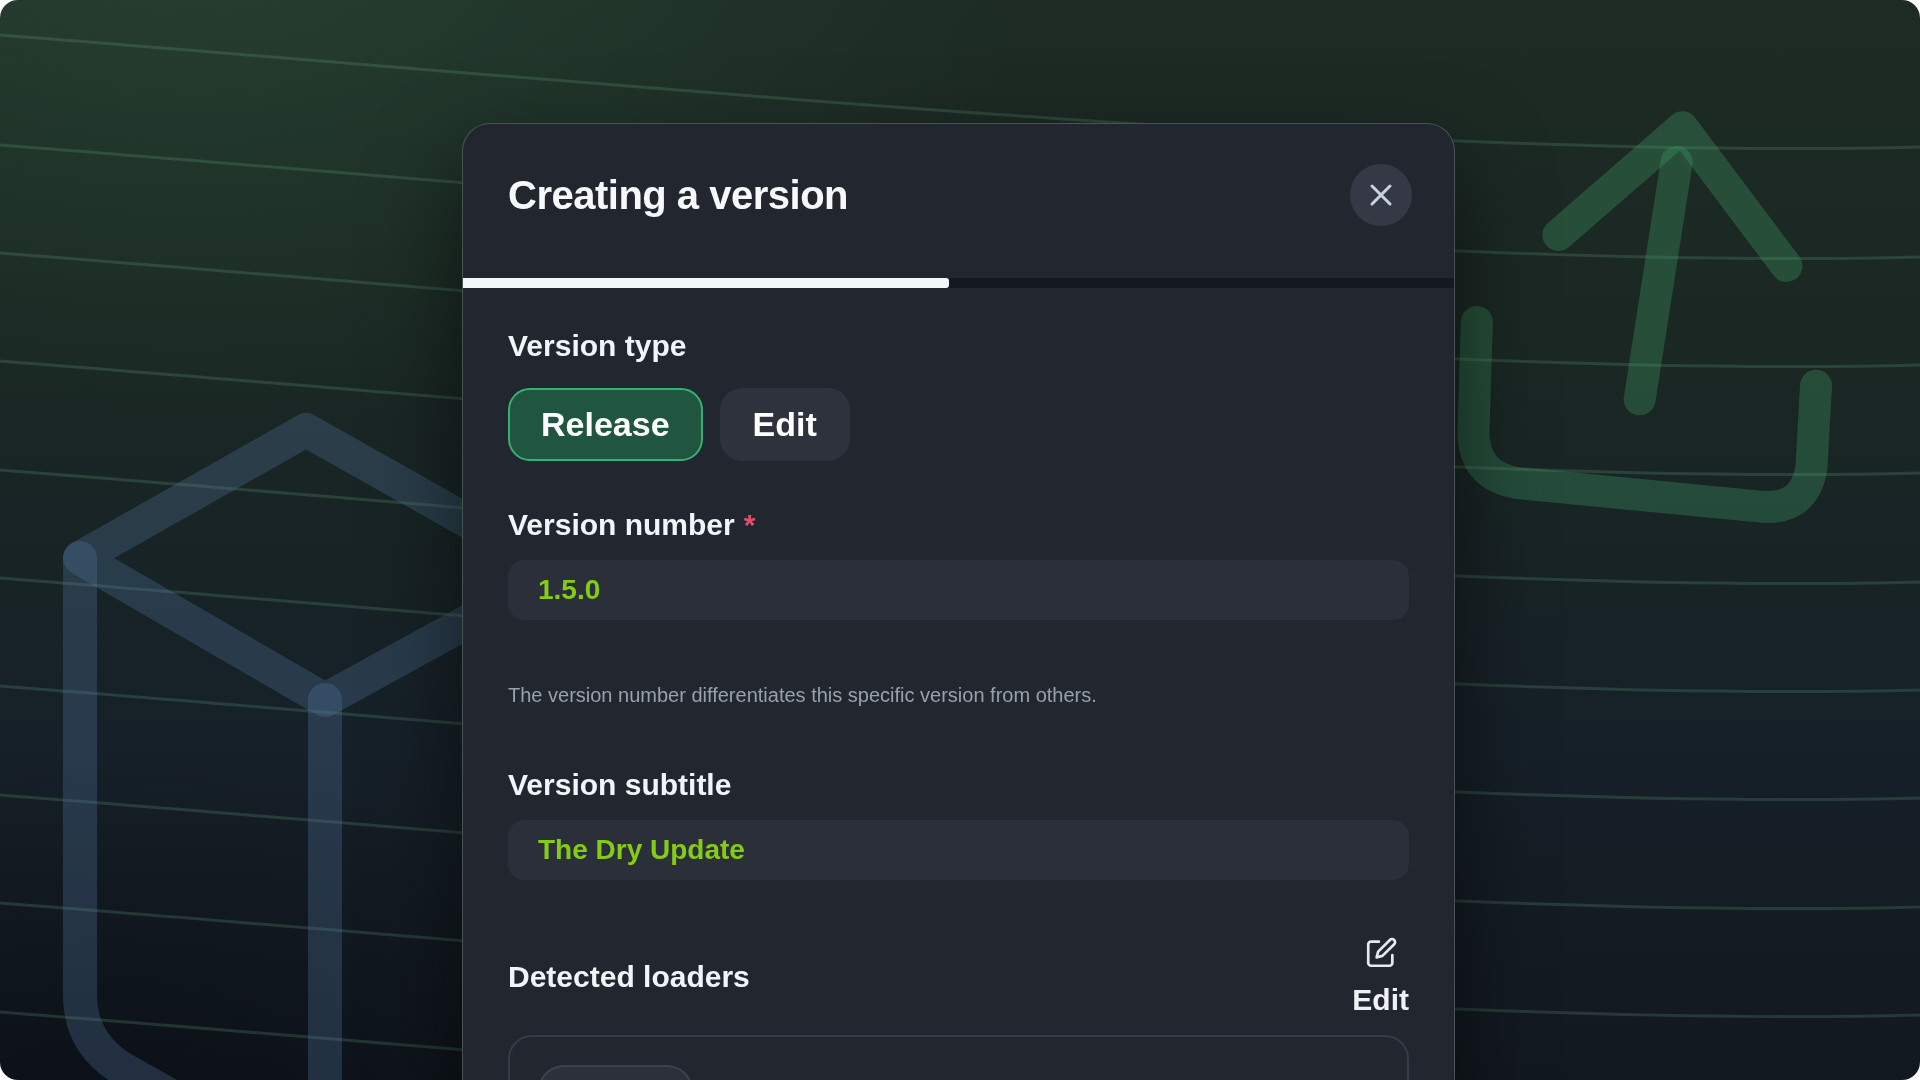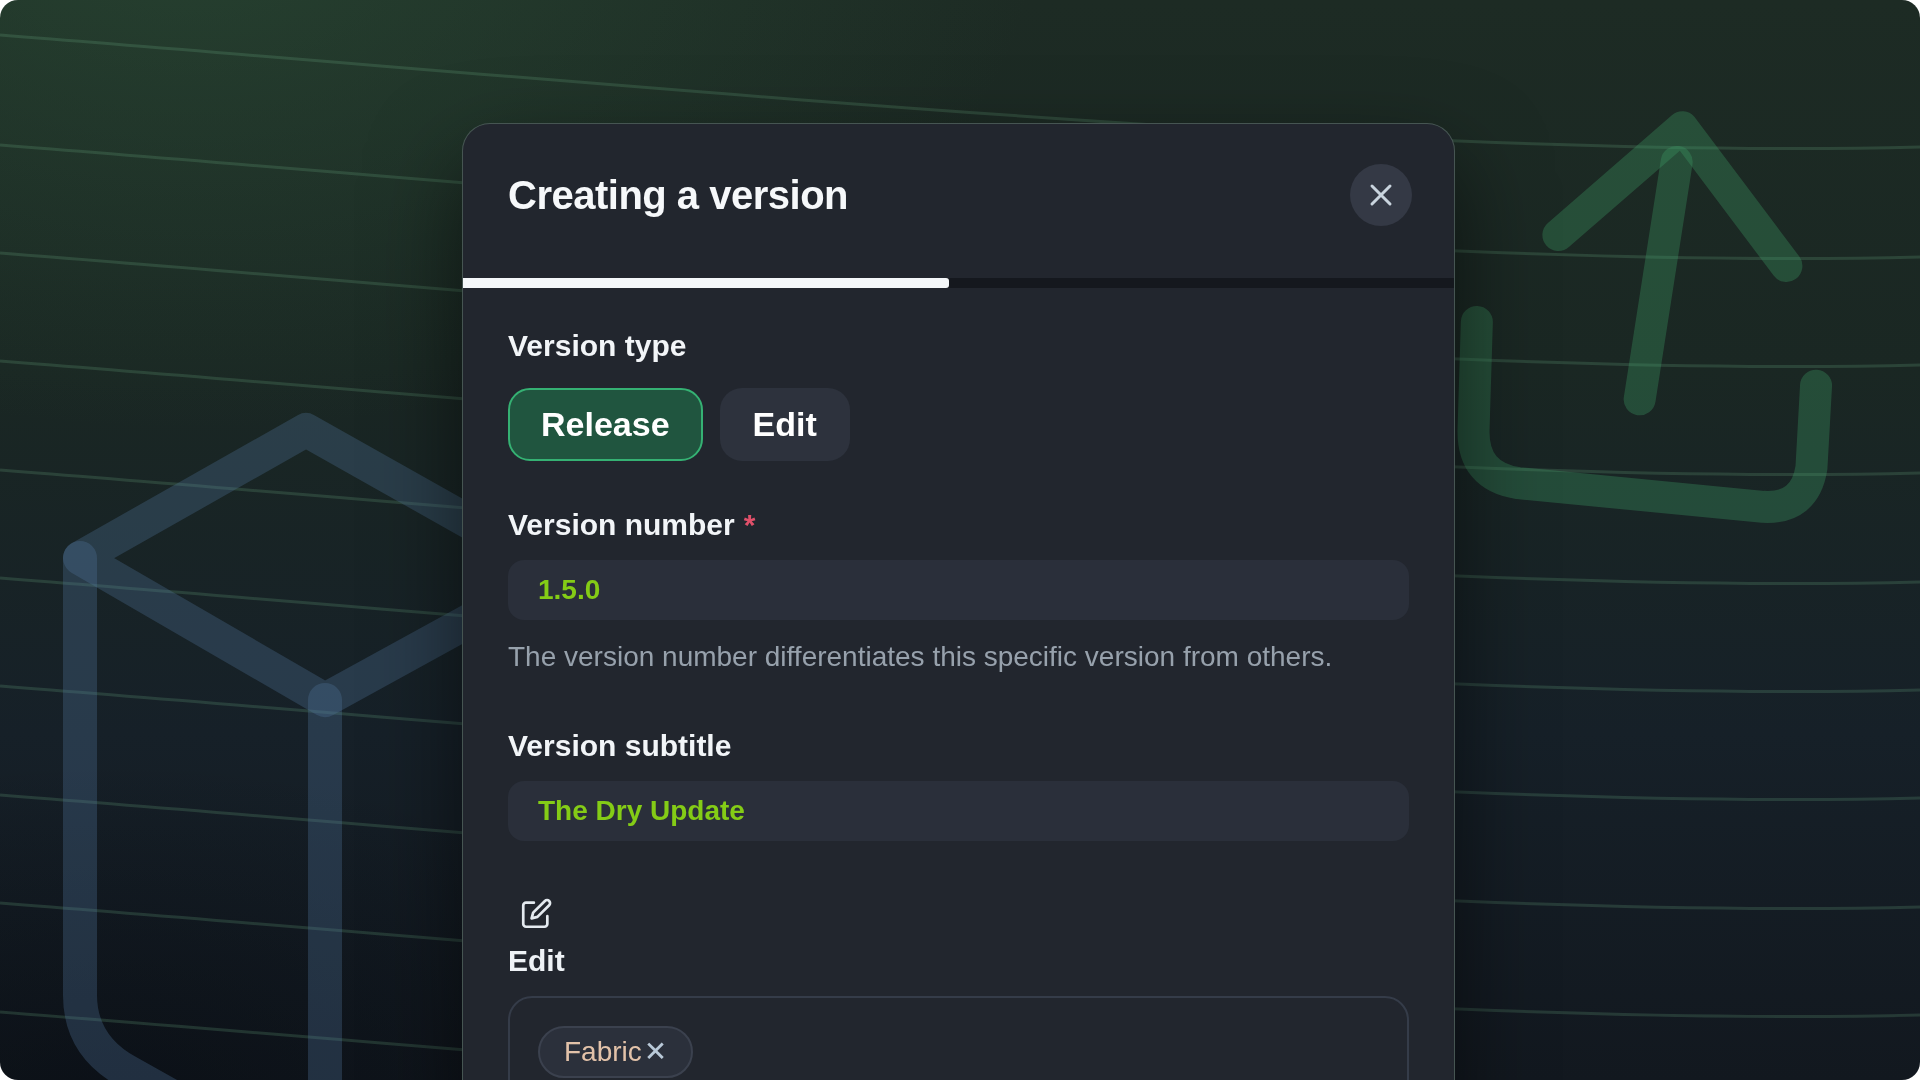--- a/index.html
+++ b/index.html
@@ -108,23 +108,23 @@
     border-radius: 16px;
     padding: 0 30px;
     font-family: "Liberation Sans", sans-serif;
     font-size: 28px;
     font-weight: 700;
     color: #84cc16;
     display: block;
   }
 
   .help-text {
-    margin-top: 18px;
+    margin-top: 57px;
     width: 880px;
-    font-size: 28px;
+    font-size: 20px;
     line-height: 37px;
     font-weight: 400;
     color: #97a1ac;
   }
 
   .loaders-head {
     display: flex;
     align-items: center;
     justify-content: space-between;
   }
@@ -237,20 +237,21 @@
         <div class="help-text">The version number differentiates this specific version from others.</div>
       </div>
 
       <div class="section-sub">
         <div class="field-label">Version subtitle</div>
         <input class="text-input" type="text" value="The Dry Update" style="">
       </div>
 
       <div class="section-loaders">
         <div class="loaders-head">
+          <div class="field-label">Detected loaders</div>
           <button class="edit-btn">
             <svg width="34" height="34" viewBox="0 0 24 24" fill="none" stroke="#e4eaf0" stroke-width="1.9" stroke-linecap="round" stroke-linejoin="round">
               <path d="M20 13.5 V 19 a 2 2 0 0 1 -2 2 H 5 a 2 2 0 0 1 -2 -2 V 6 a 2 2 0 0 1 2 -2 h 5.5"></path>
               <path d="M18.3 2.8 a 2.1 2.1 0 0 1 3 3 L 13 14 l -4.1 1.1 L 10 11 Z"></path>
             </svg>
             <span>Edit</span>
           </button>
         </div>
 
         <div class="loaders-box">

